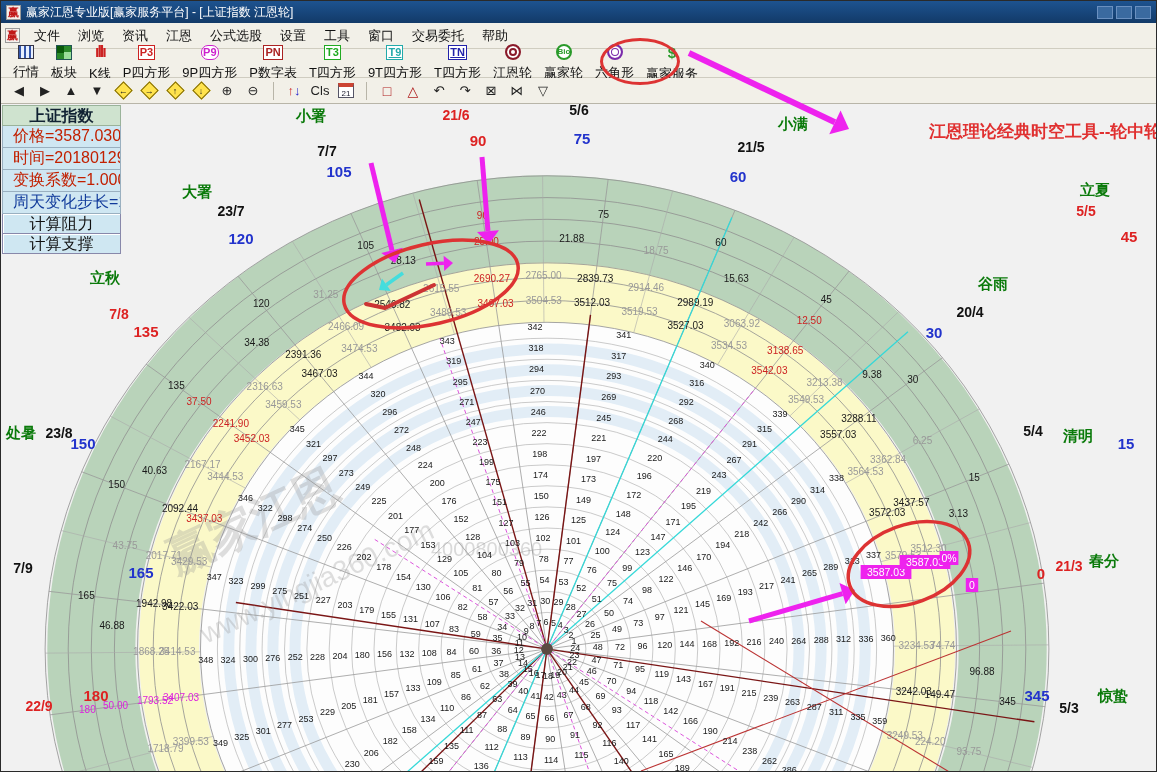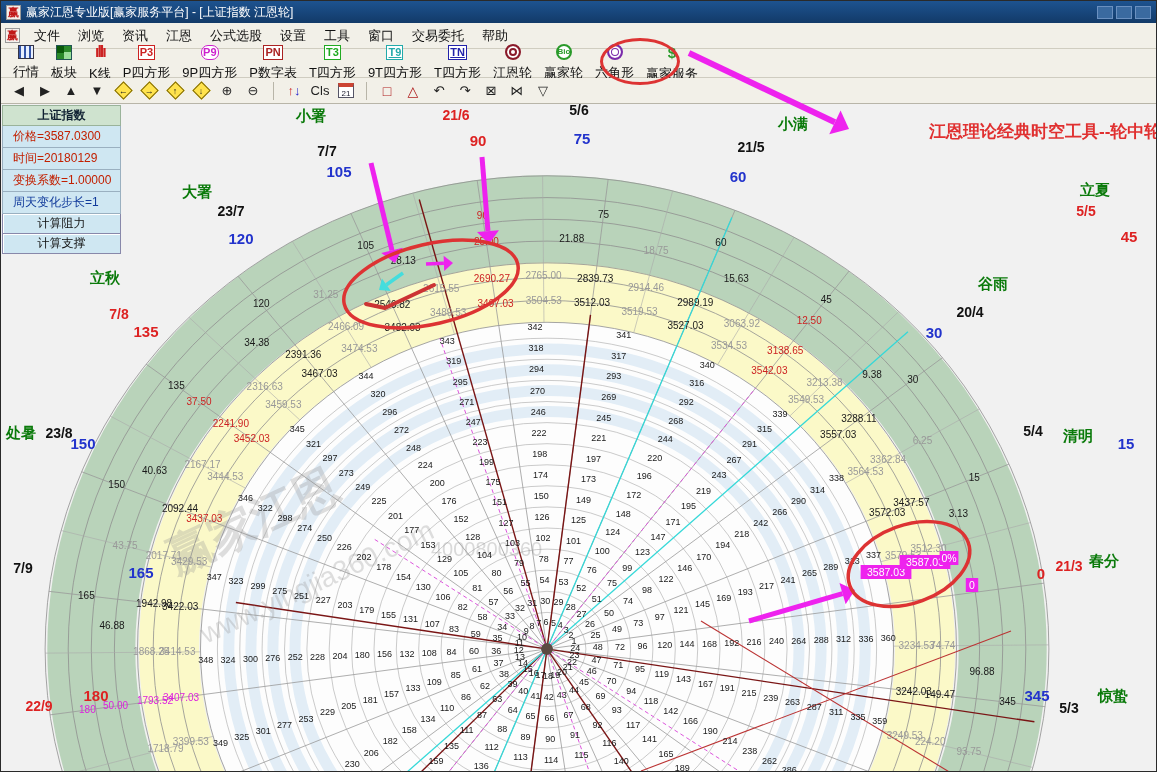--- a/index.html
+++ b/index.html
@@ -41,21 +41,21 @@
     border-bottom:1px solid #b8b5a8;display:flex;align-items:center;padding-left:8px;gap:6px;font-size:13px;}
   .t2{min-width:20px;height:20px;display:flex;align-items:center;justify-content:center;color:#222;}
   .t2.sep{width:1px;min-width:1px;height:18px;background:#b8b5a8;margin:0 4px;}
   .diamond{width:13px;height:13px;transform:rotate(45deg);background:#ffe34d;border:1px solid #806a00;
     display:flex;align-items:center;justify-content:center;}
   .diamond b{transform:rotate(-45deg);font-size:9px;color:#222;font-weight:bold;}
   .redshape{color:#b02020;font-size:14px;}
   .cal{width:16px;height:15px;border:1px solid #556;background:#fff;font-size:8px;text-align:center;line-height:14px;
     border-top:4px solid #cc4433;color:#223;}
   
-  #panel{position:absolute;left:1px;top:104px;width:119px;font-size:12px;z-index:5;}
+  #panel{position:absolute;left:1px;top:104px;width:119px;font-size:16px;z-index:5;}
   #panel .hd{background:#cfe3cf;border:1px solid #9ab39a;color:#073;color:#123;font-weight:bold;
     text-align:center;height:21px;line-height:19px;}
   #panel .row{background:#cfe7f2;border:1px solid #9ab0c0;border-top:none;height:22px;line-height:20px;
     padding-left:10px;color:#c22000;white-space:nowrap;overflow:hidden;}
   #panel .row.blue{color:#103a9a;}
   #panel .btns{display:flex;flex-direction:column;}
   #panel .btns div{flex:1;background:#cfe7f2;border:1px solid #88a;border-top:none;height:21px;line-height:19px;
     text-align:center;color:#111;cursor:default;box-shadow:inset 1px 1px 0 #fff;}
   
   #wheelsvg{position:absolute;left:0;top:103px;}

